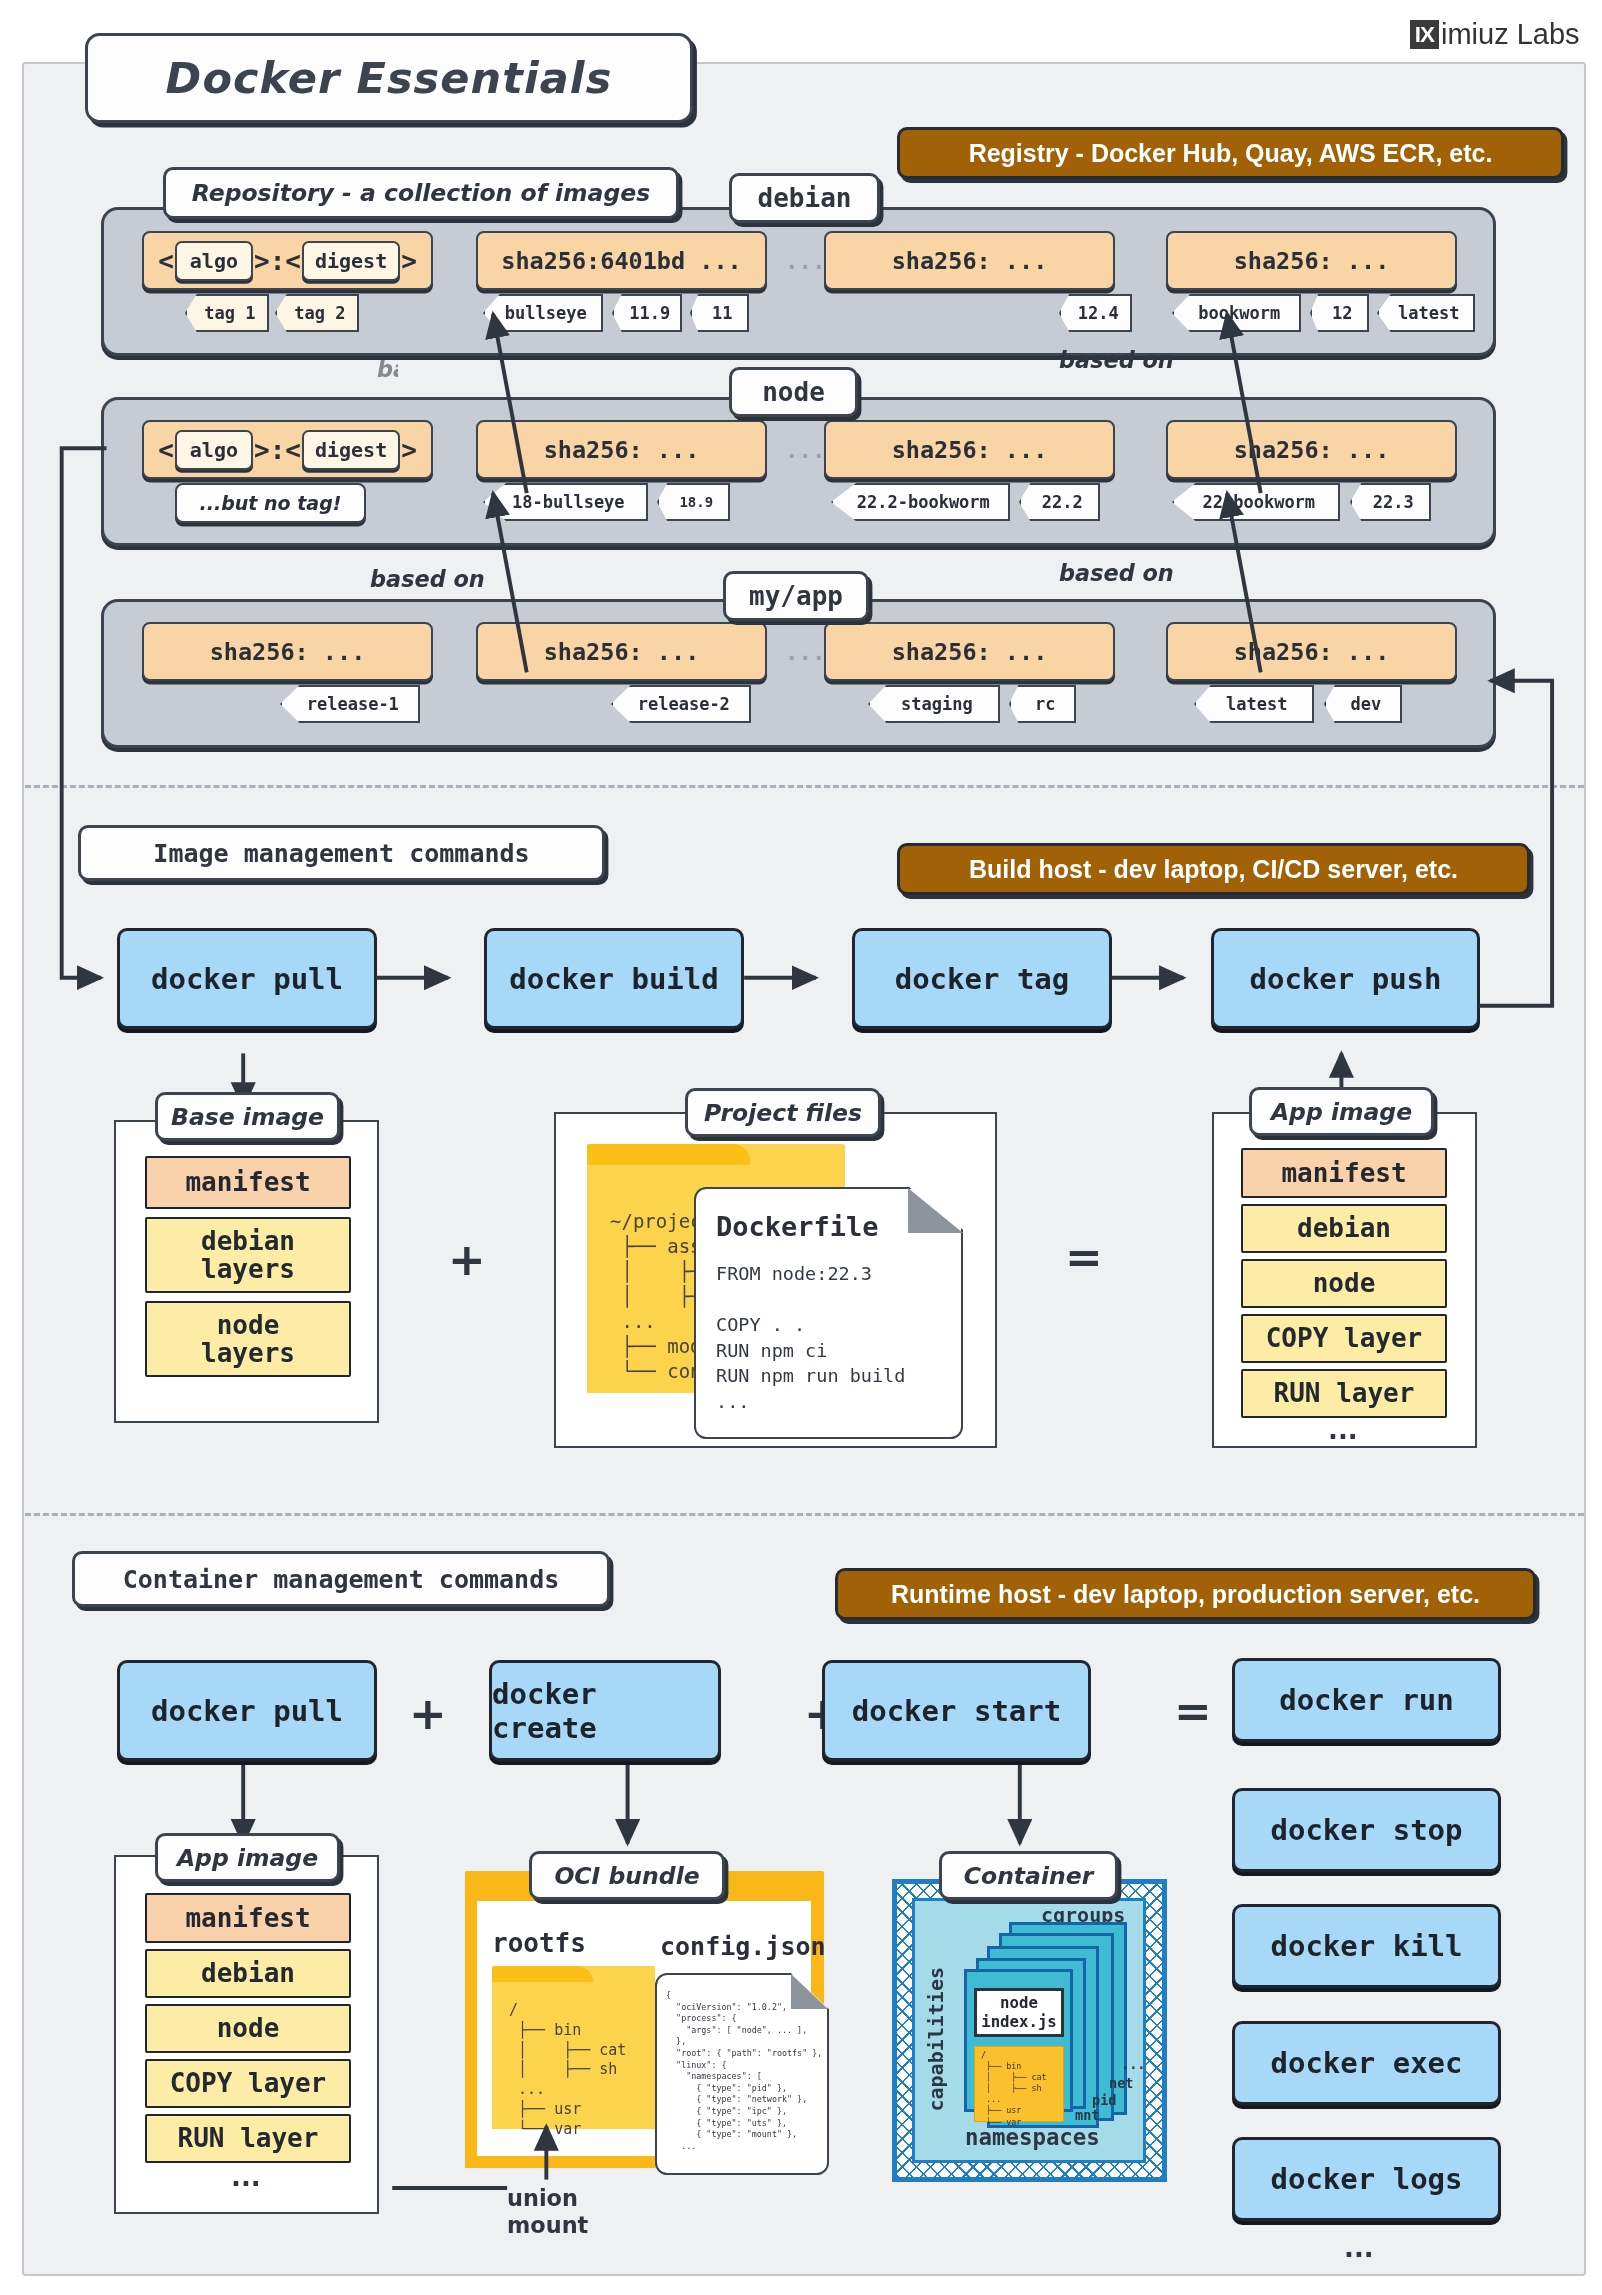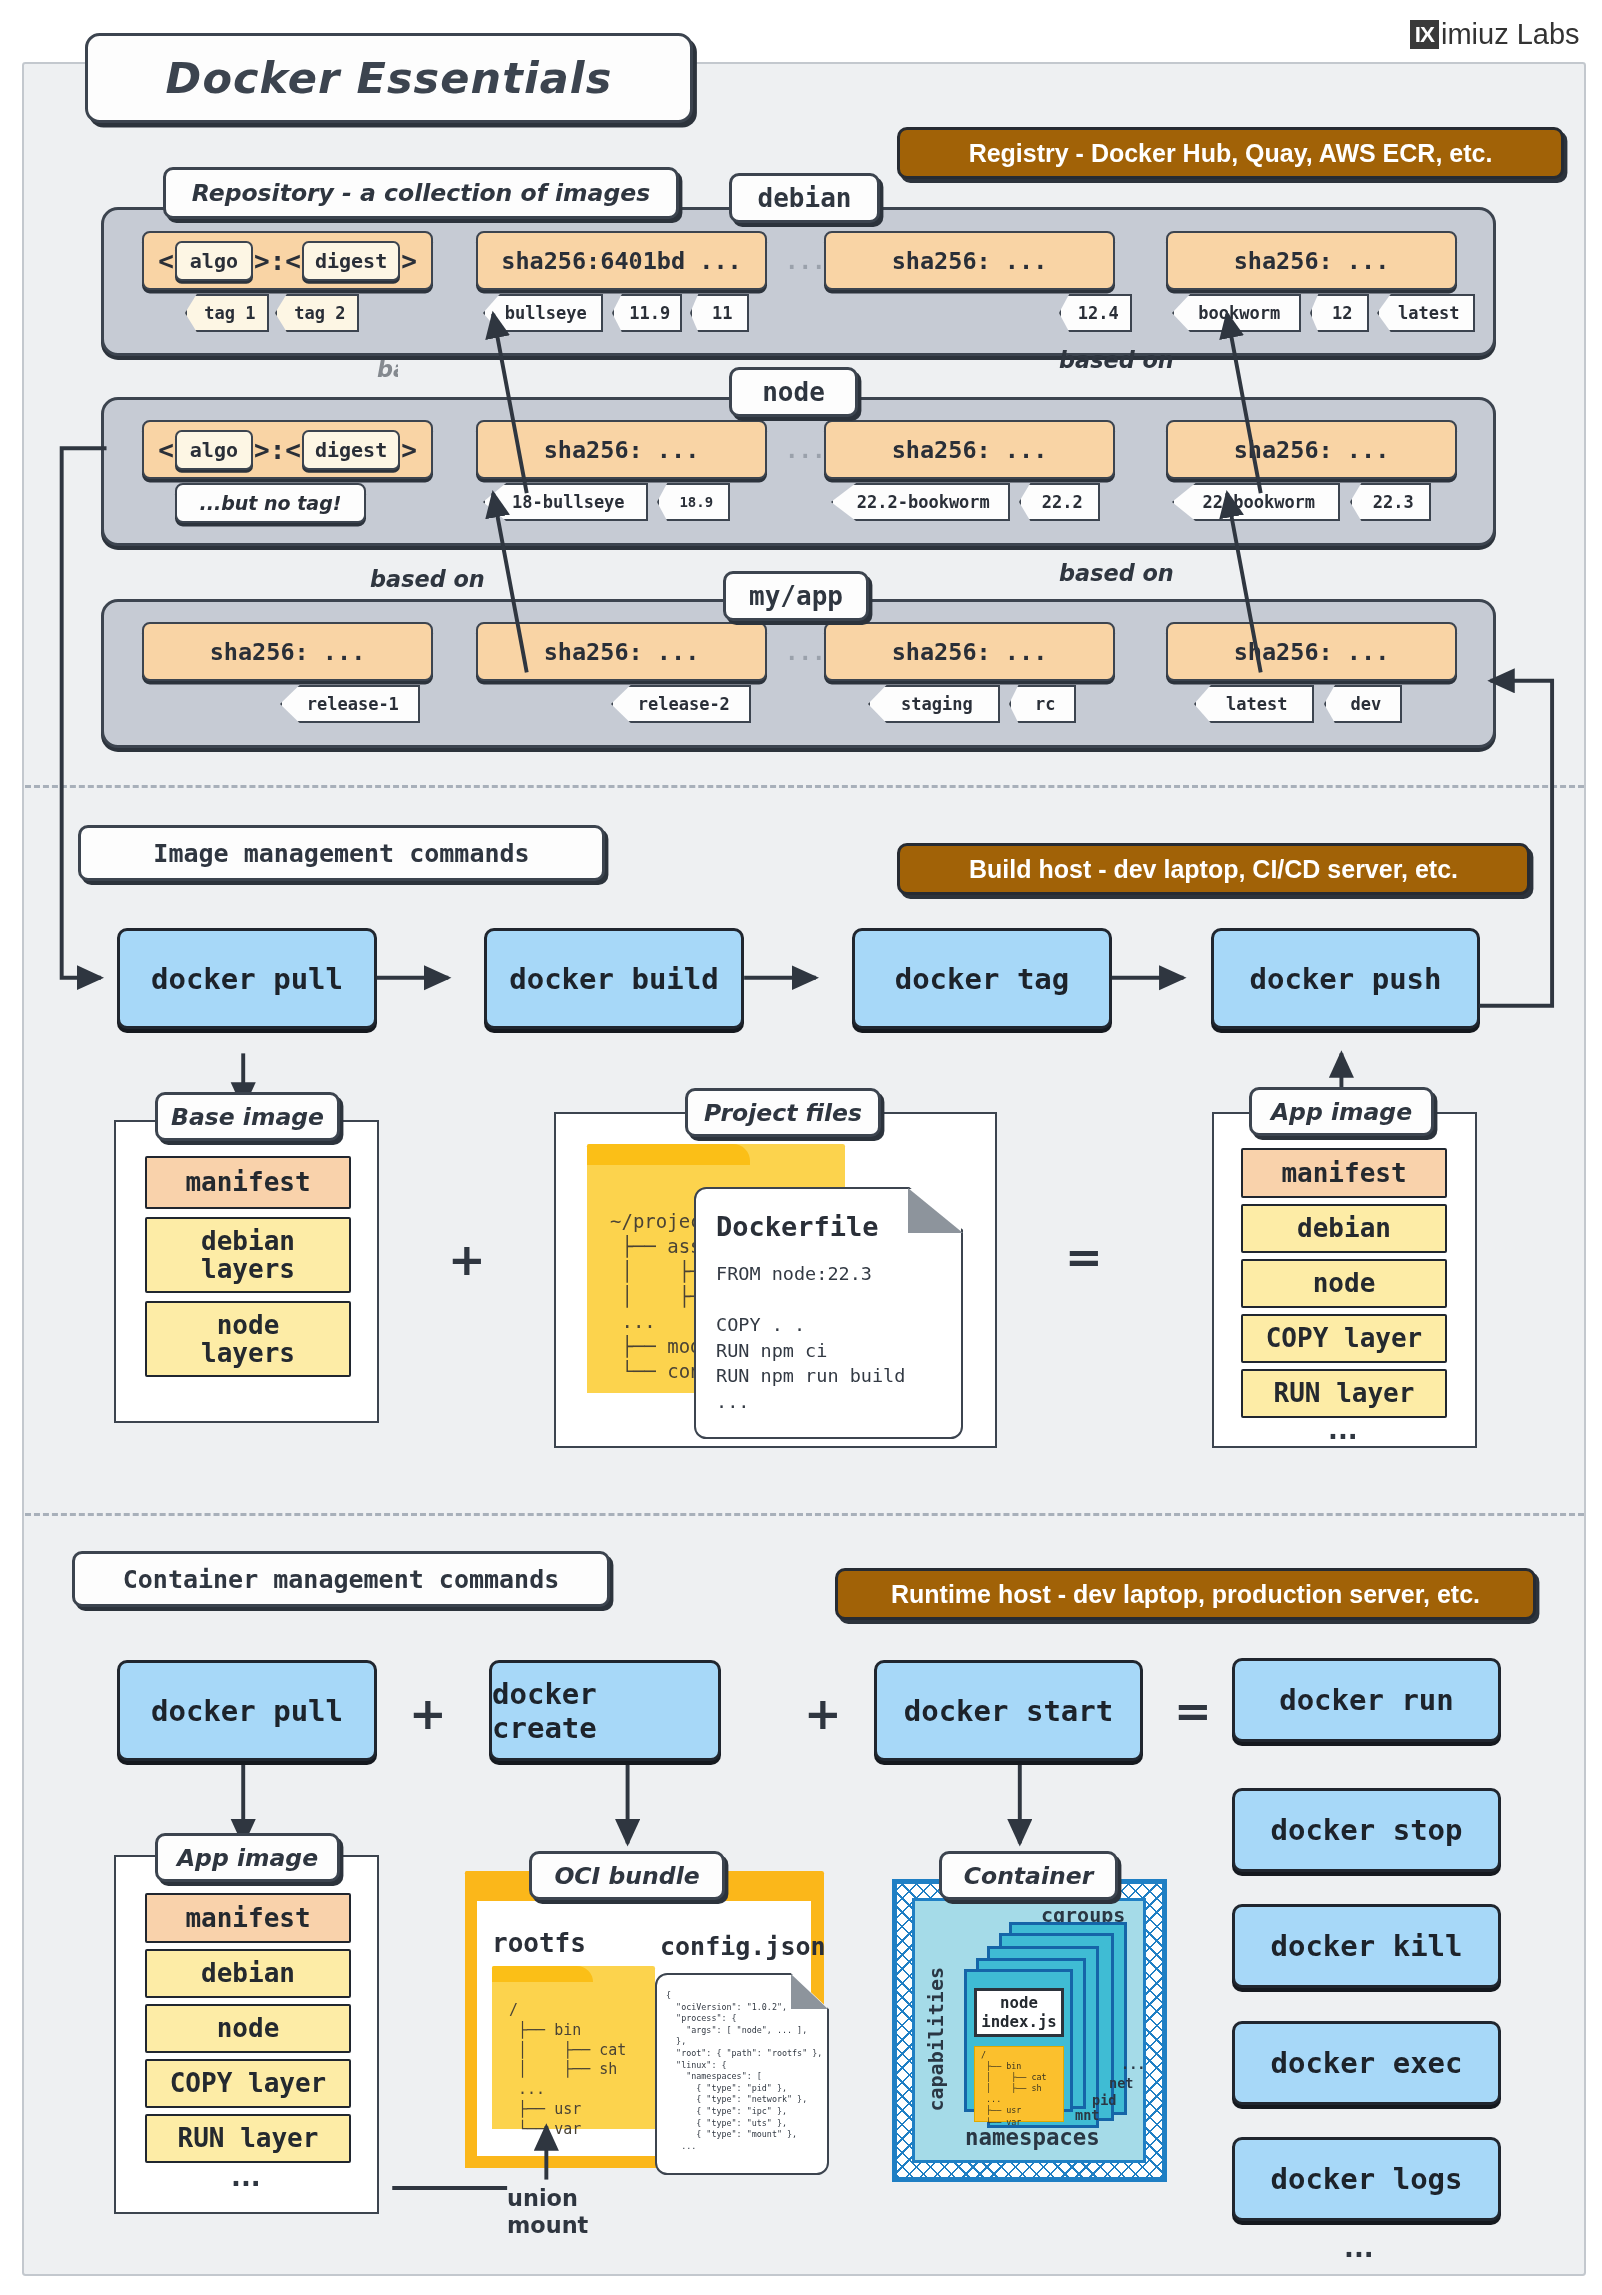--- a/index.html
+++ b/index.html
@@ -459,21 +459,21 @@
 
 <div class="divider" style="left:25px; top:1513px; width:1559px;"></div>
 
 <div class="pill mono" style="left:72px; top:1551px; width:538px; height:56px; font-size:25px;">Container management commands</div>
 <div class="pill host" style="left:835px; top:1553px; width:701px; height:52px; font-size:25px;">Runtime host - dev laptop, production server, etc.</div>
 
 <div class="cmd" style="left:117px; top:1660px; width:260px; height:101px; font-size:29px;">docker pull</div>
 <div class="op" style="left:409px; top:1687px; font-size:45px;">+</div>
 <div class="cmd" style="left:489px; top:1660px; width:232px; height:101px; font-size:29px;">docker create</div>
 <div class="op" style="left:804px; top:1687px; font-size:45px;">+</div>
-<div class="cmd" style="left:874px; top:1660px; width:269px; height:101px; font-size:29px;">docker start</div>
+<div class="cmd" style="left:822px; top:1660px; width:269px; height:101px; font-size:29px;">docker start</div>
 <div class="op" style="left:1174px; top:1684px; font-size:45px;">=</div>
 
 <div class="cmd" style="left:1232px; top:1658px; width:269px; height:84px; font-size:29px;">docker run</div>
 <div class="cmd" style="left:1232px; top:1788px; width:269px; height:84px; font-size:29px;">docker stop</div>
 <div class="cmd" style="left:1232px; top:1904px; width:269px; height:84px; font-size:29px;">docker kill</div>
 <div class="cmd" style="left:1232px; top:2021px; width:269px; height:84px; font-size:29px;">docker exec</div>
 <div class="cmd" style="left:1232px; top:2137px; width:269px; height:84px; font-size:29px;">docker logs</div>
 <div class="op" style="left:1344px; top:2233px; font-size:26px;">...</div>
 
 <div class="frame" style="left:114px; top:1855px; width:265px; height:359px;"></div>

